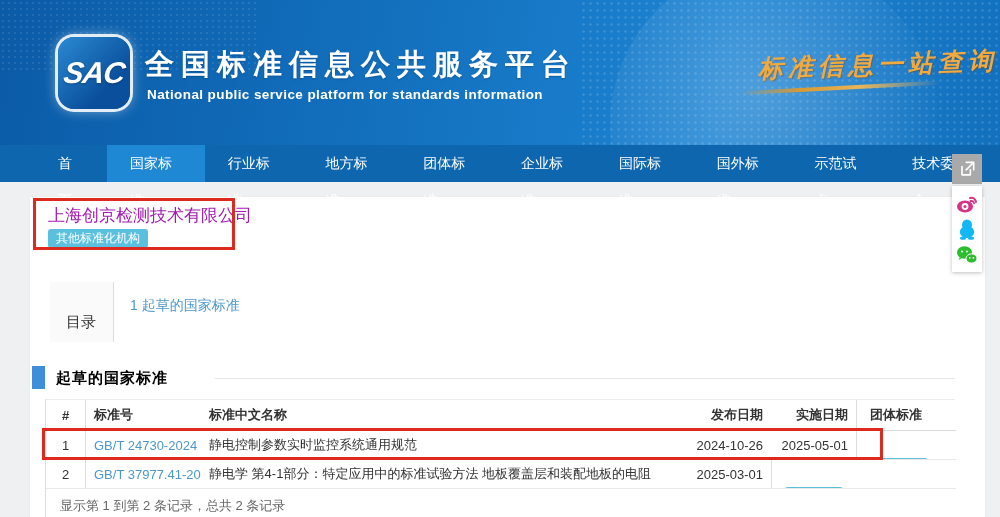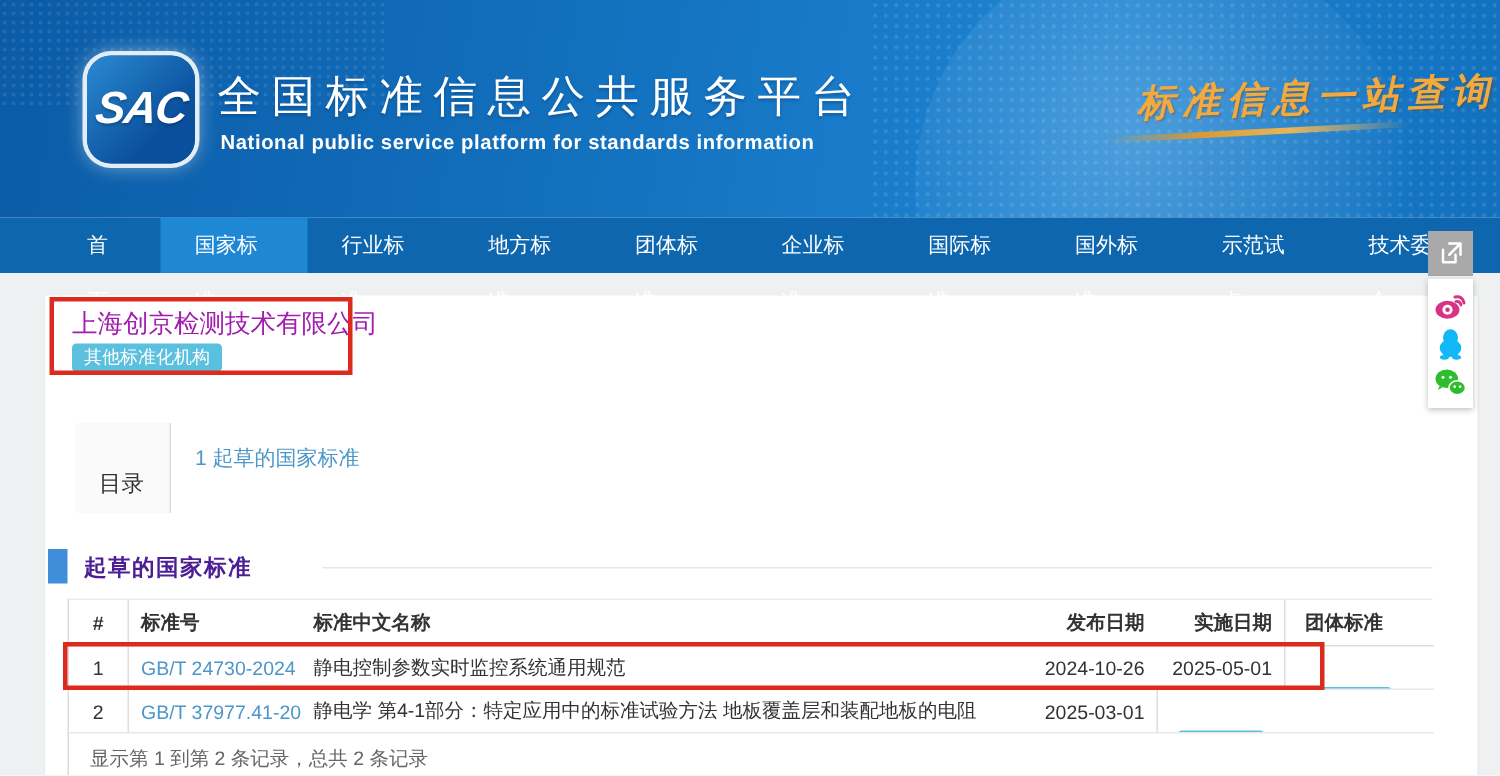--- a/index.html
+++ b/index.html
@@ -14,21 +14,21 @@
     background:radial-gradient(circle at 45% 40%, rgba(255,255,255,.22), rgba(255,255,255,.05) 55%, transparent 70%); }
   .header .dots { position:absolute; right:0; top:0; width:420px; height:145px; opacity:.25;
     background-image:radial-gradient(rgba(255,255,255,.5) 1px, transparent 1.6px); background-size:7px 7px; }
   .header .dots-left { position:absolute; left:0; top:0; width:260px; height:70px; opacity:.18;
     background-image:radial-gradient(rgba(255,255,255,.5) 1px, transparent 1.6px); background-size:6px 6px; }
   .logo { position:absolute; left:58px; top:37px; width:72px; height:72px; border-radius:16px;
     background:linear-gradient(135deg,#2b8ad2 0%, #0a4f9c 70%); box-shadow:0 0 0 3px rgba(255,255,255,.85), 0 0 14px rgba(255,255,255,.6);
     display:flex; align-items:center; justify-content:center; }
   .logo span { color:#fff; font-weight:bold; font-style:italic; font-size:30px; letter-spacing:-1px;
     transform:skewX(-8deg); text-shadow:0 1px 2px rgba(0,0,0,.25); }
-  .site-title { position:absolute; left:145px; top:45px; color:#fff; font-size:29px; font-weight:normal; letter-spacing:7px;
+  .site-title { position:absolute; left:145px; top:45px; color:#fff; font-size:29px; font-weight:bold; letter-spacing:7px;
     text-shadow:0 1px 2px rgba(0,40,90,.35);text-align:right; }
   .site-sub { position:absolute; left:147px; top:87px; color:#fff; font-size:13.5px; font-weight:bold; letter-spacing:.4px; }
   .slogan { position:absolute; left:758px; top:48px; color:#f2a93e; font-size:25px; font-weight:bold; font-style:italic;
     letter-spacing:5px; transform:rotate(-2deg); text-shadow:1px 1px 1px rgba(120,60,0,.35); white-space:nowrap; }
   .slogan-line { position:absolute; left:740px; top:86px; width:200px; height:4px; transform:rotate(-3deg); border-radius:2px;
     background:linear-gradient(90deg, rgba(210,150,40,0) 0%, #d89a33 30%, #e8b558 60%, rgba(210,150,40,0) 100%); }
 
   
   .nav { position:absolute; left:0; top:145px; width:1000px; height:37px; background:#0d66ae; display:flex; padding-left:35px; }
   .nav a { display:block; height:37px; line-height:37px; padding:0 23px; color:#fff; font-size:14px; text-decoration:none; cursor:pointer; }
@@ -39,21 +39,21 @@
 
   .company-name { position:absolute; left:48px; top:204px; font-size:17px; color:#a21caf; }
   .company-badge { position:absolute; left:48px; top:229px; background:#5bc0de; color:#fff; font-size:12px;
     padding:2px 8px; border-radius:3px; line-height:15px; }
 
   .toc-box { position:absolute; left:50px; top:282px; width:64px; height:60px; background:#fafafa; border-right:1px solid #ddd; }
   .toc-label { position:absolute; left:66px; top:313px; font-size:15px; color:#333; }
   .toc-link { position:absolute; left:130px; top:297px; font-size:14px; color:#4d97c8; text-decoration:none; cursor:pointer; }
 
   .section-square { position:absolute; left:32px; top:366px; width:13px; height:23px; background:#3e8ed9; }
-  .section-title { position:absolute; left:56px; top:369px; font-size:15px; font-weight:bold; color:#4c1d95; letter-spacing:1px; }
+  .section-title { position:absolute; left:56px; top:369px; font-size:15px; font-weight:bold; color:#000000; letter-spacing:1px; }
   .section-line { position:absolute; left:215px; top:378px; width:740px; height:0; border-top:1px solid #e7e7e7; }
 
   
   .tablewrap { position:absolute; left:45px; top:399px; width:910px; height:118px; border-left:1px solid #ddd; border-top:1px solid #ececec; }
   .trow { display:flex; width:910px; align-items:center; }
   .trow.head { height:31px; border-bottom:1px solid #ddd; font-weight:bold; }
   .trow.body { height:29px; border-bottom:1px solid #e8e8e8; }
   .tc { font-size:13px; color:#333; padding:0 8px; overflow:hidden; white-space:nowrap; height:100%; display:flex; align-items:center; }
   .c-idx  { width:40px;  justify-content:center; border-right:1px solid #ddd; }
   .c-no   { width:115px; }

